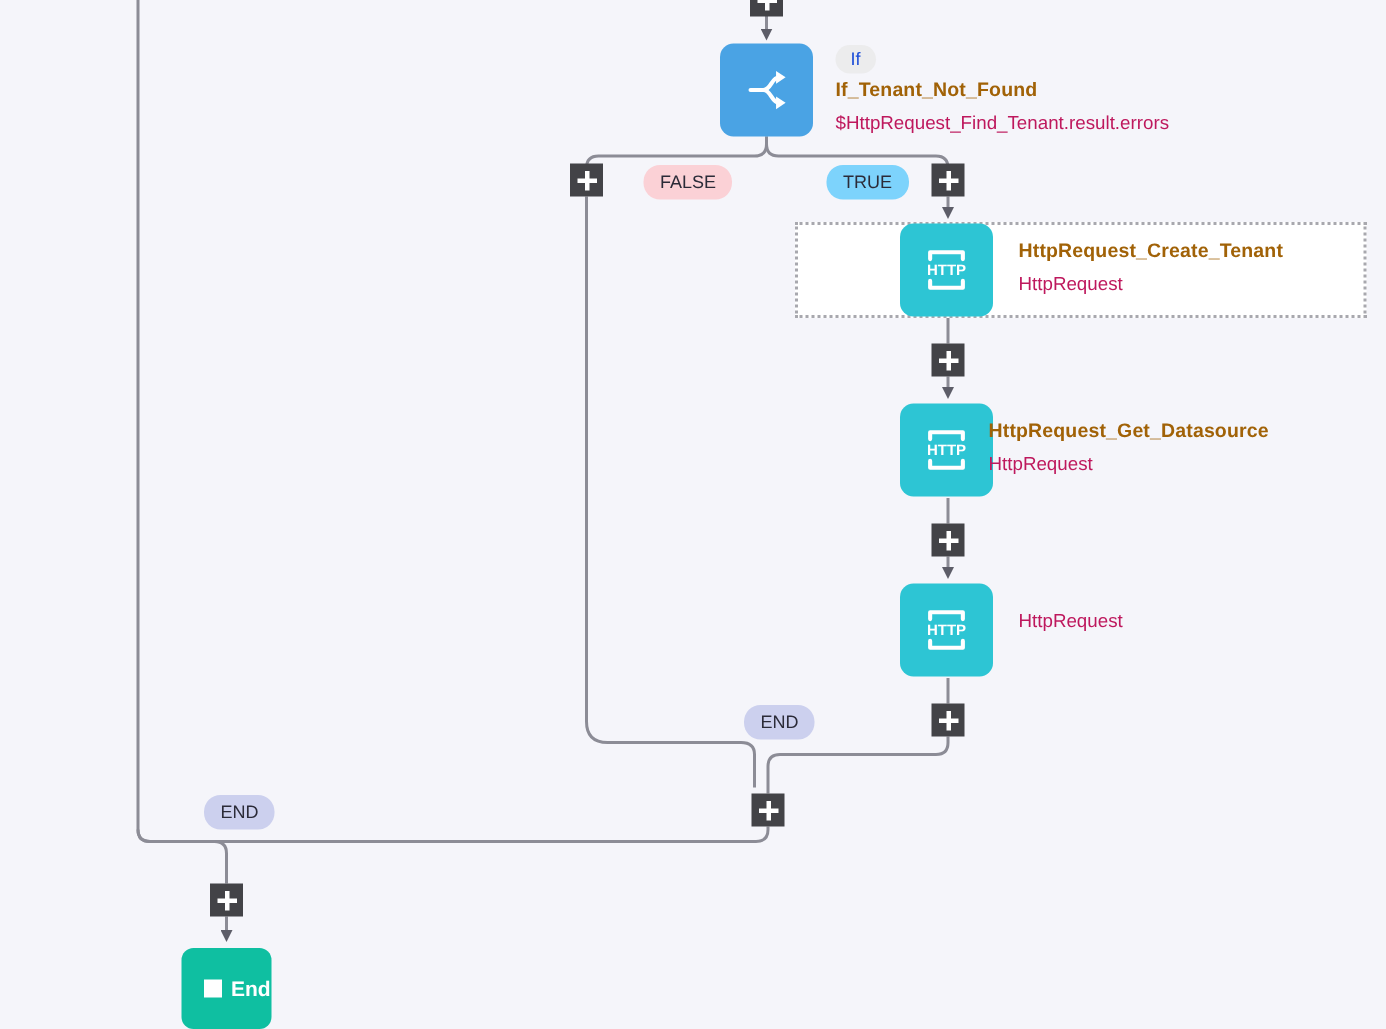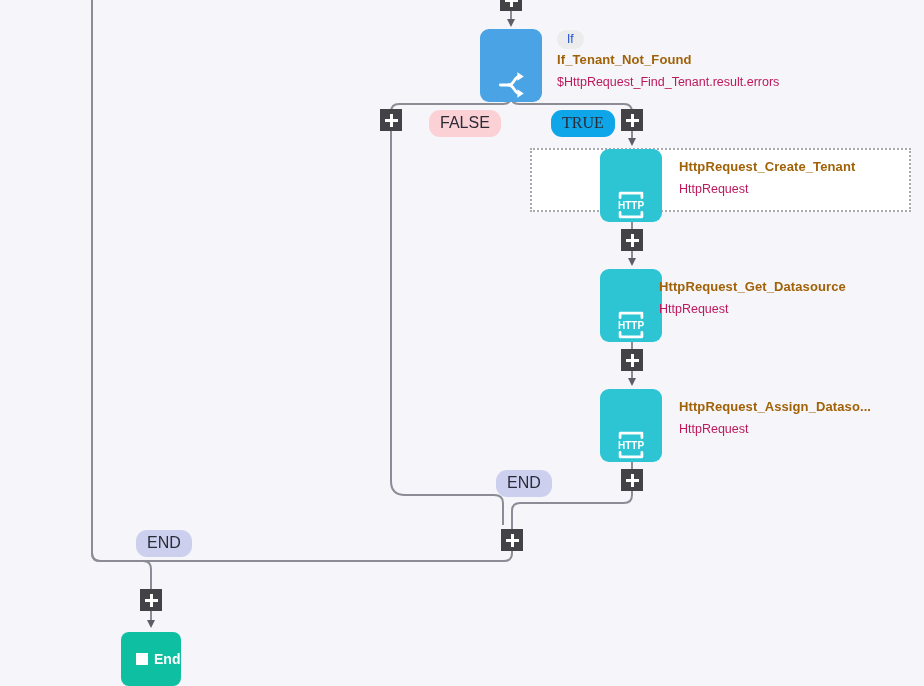--- a/index.html
+++ b/index.html
@@ -20,24 +20,24 @@
     left: 0; top: 0;
     width: 924px;
     height: 686px;
     pointer-events: none;
   }
 
   
   .node-icon {
     position: absolute;
     width: 62px;
-    height: 73px;
+    height: 62px;
     border-radius: 9px;
     display: flex;
-    align-items: flex-end;
+    align-items: center;
     justify-content: center;
     box-sizing: border-box;
   }
   .node-if    { background: #4aa3e4; }
   .node-http  { background: #2dc5d4; }
 
   .node-label {
     position: absolute;
     white-space: nowrap;
   }
@@ -80,28 +80,28 @@
     position: absolute;
     background: #ffffff;
   }
   .plus::before { width: 13px; height: 3px; }
   .plus::after  { width: 3px;  height: 13px; }
 
   
   .badge {
     position: absolute;
     border-radius: 11px;
-    font-size: 16px;
+    font-size: 12px;
     line-height: 1;
     padding: 5px 11px 6px;
     color: #2b2b38;
     white-space: nowrap;
   }
   .badge-false { background: #fbd1d6; }
-  .badge-true  { background: #0ea5e9; font-family: Liberation Serif, serif; }
+  .badge-true  { background: #7dd3fc; }
   .badge-end   { background: #ccd0ee; }
 
   
   .selection-box {
     position: absolute;
     background: #ffffff;
     border: 2px dotted #a8a8ae;
     box-sizing: border-box;
   }
 
@@ -229,21 +229,20 @@
   <div class="node-icon node-http" style="left:600px; top:389px;">
     <svg class="http-glyph" viewBox="0 0 44 36">
       <g stroke="#ffffff" stroke-width="3" fill="none" stroke-linecap="round" stroke-linejoin="round">
         <path d="M10,10 L10,5 L34,5 L34,10"></path>
         <path d="M10,26 L10,31 L34,31 L34,26"></path>
       </g>
       <text x="22" y="22" font-family="Liberation Sans, sans-serif" font-size="11" font-weight="bold" fill="#ffffff" text-anchor="middle">HTTP</text>
     </svg>
   </div>
   <div class="node-label" style="left:679px; top:399px;">
-    <div class="node-title">HttpRequest_Assign_Dataso...</div>
     <div class="node-sub">HttpRequest</div>
   </div>
 
   <div class="badge badge-end" style="left:496px; top:470px;">END</div>
   <div class="badge badge-end" style="left:136px; top:530px;">END</div>
 
   <div class="plus" style="left:500px; top:-11px;"></div>
   <div class="plus" style="left:380px; top:109px;"></div>
   <div class="plus" style="left:621px; top:109px;"></div>
   <div class="plus" style="left:621px; top:229px;"></div>

